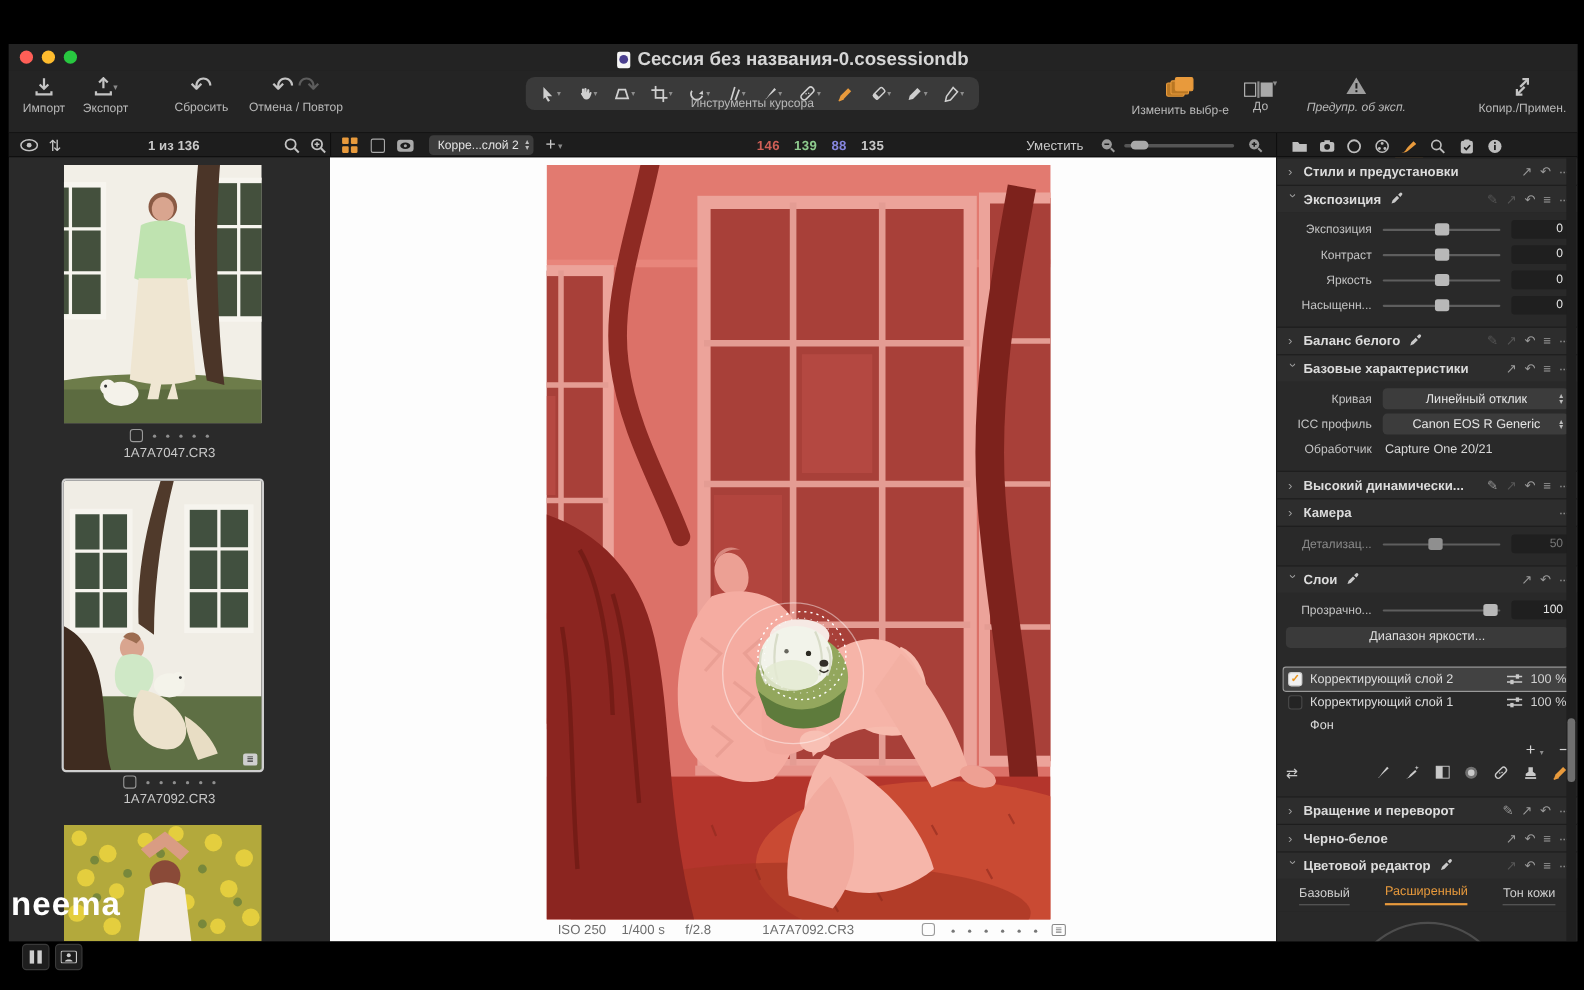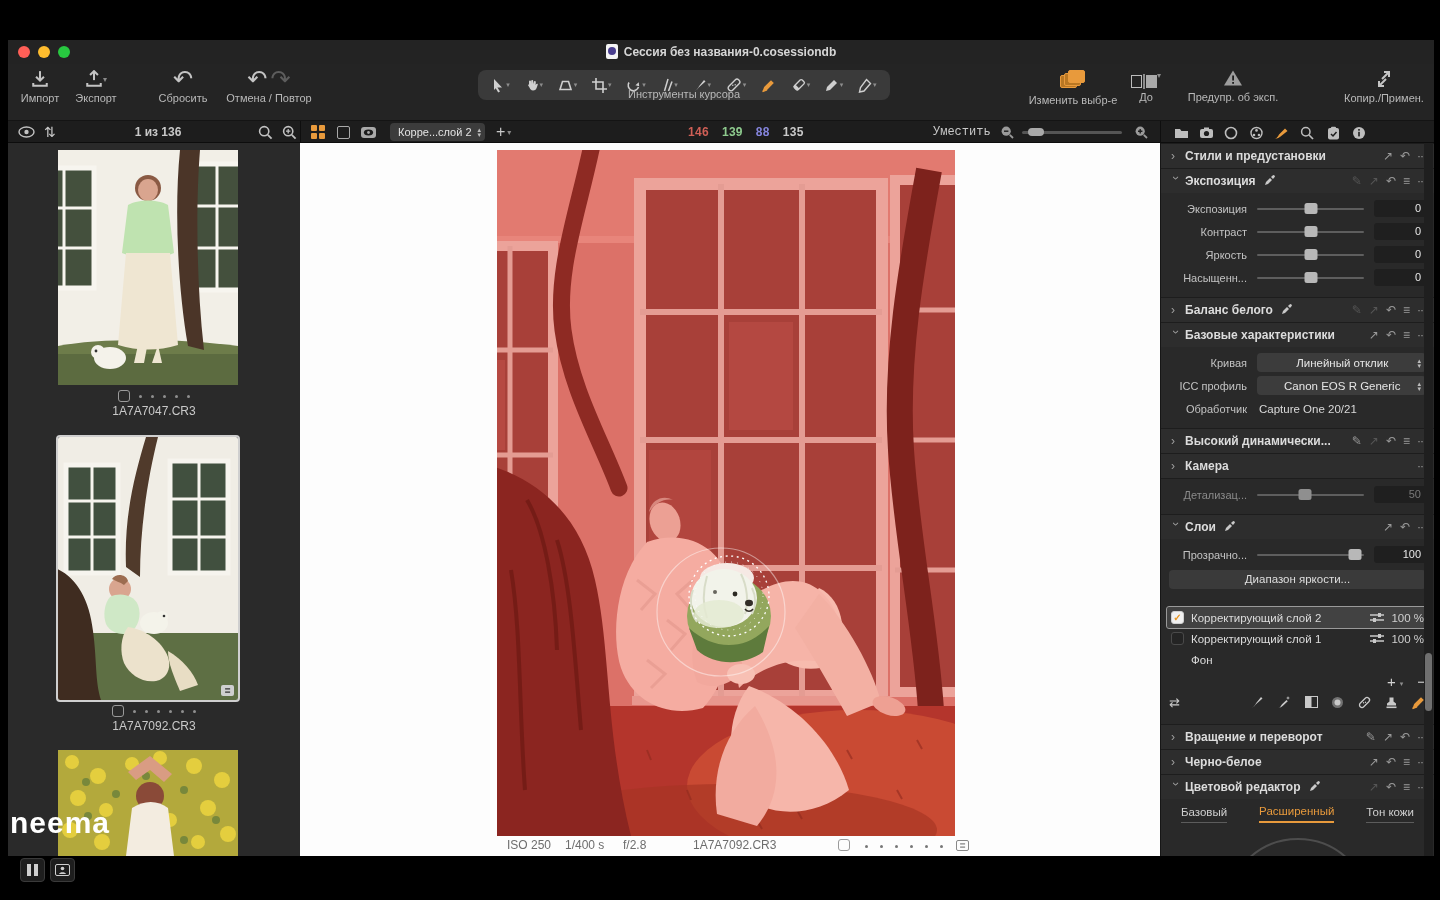--- a/index.html
+++ b/index.html
@@ -4,21 +4,21 @@
 <style>
   * { margin:0; padding:0; box-sizing:border-box; }
   html,body { width:1440px; height:900px; background:#000; font-family:"Liberation Sans",sans-serif; overflow:hidden; }
   .stage { position:absolute; left:0; top:0; width:1440px; height:900px; background:#000; }
   .window { position:absolute; left:8px; top:40px; width:1426px; height:816px; background:#242424; }
 
   
   .titlebar { position:absolute; left:0; top:0; width:100%; height:24px; background:#232323; }
   .tl { position:absolute; top:6px; width:12px; height:12px; border-radius:50%; }
   .tl.r { left:10px; background:#ff5f57; } .tl.y { left:30px; background:#febc2e; } .tl.g { left:50px; background:#28c840; }
-  .wtitle { position:absolute; left:0; right:0; top:4px; text-align:center; color:#d6d6d6; font-size:12px; font-weight:bold; }
+  .wtitle { position:absolute; left:0; right:0; top:4px; text-align:center; color:#d6d6d6; font-size:17px; font-weight:bold; }
   .doc-ic { display:inline-block; width:12px; height:15px; background:#f5f5f5; border-radius:2px; vertical-align:-3px; margin-right:6px; position:relative; }
   .doc-ic::after { content:""; position:absolute; left:2px; top:3px; width:8px; height:8px; border-radius:50%; background:#4a3f8f; }
 
   
   .toolbar { position:absolute; left:0; top:24px; width:100%; height:56px; background:#242424; }
   .tbtn { position:absolute; text-align:center; color:#b9b9b9; font-size:11px; cursor:default; }
   .tbtn .lab { display:block; margin-top:2px; }
   .tbtn svg { display:inline-block; }
   .uchar { font-size:24px; line-height:22px; color:#c4c4c4; display:inline-block; }
   .dim { color:#5d5d5d; }
@@ -254,21 +254,21 @@
     <div class="ctools-label">Инструменты курсора</div>
 
     <div class="tbtn" style="left:1010px;width:110px;top:6px;">
       <span class="stack-ic"><i></i><i></i><i></i></span>
       <span class="lab">Изменить выбр-е</span>
     </div>
     <div class="tbtn" style="left:1118px;width:40px;top:7px;">
       <span class="before-ic"><span class="sq1"></span><span class="bar"></span><span class="sq2"></span></span><span class="chev9">▾</span>
       <span class="lab">До</span>
     </div>
-    <div class="tbtn" style="left:1165px;width:120px;top:5px;">
+    <div class="tbtn" style="left:1165px;width:120px;top:5px;font-style:italic;">
       <svg width="20" height="18" viewBox="0 0 20 18">
             <path d="M10 1.5L19 16.5H1z" fill="#9d9d9d"></path>
             <rect x="9.2" y="6.5" width="1.8" height="5" fill="#1d1d1d"></rect>
             <rect x="9.2" y="13" width="1.8" height="1.8" fill="#1d1d1d"></rect>
           </svg>
       <span class="lab">Предупр. об эксп.</span>
     </div>
     <div class="tbtn" style="left:1330px;width:92px;top:6px;">
       <svg width="22" height="18" viewBox="0 0 22 18">
             <g stroke="#c4c4c4" stroke-width="2" fill="none">
@@ -340,21 +340,21 @@
     </div>
     <div class="sb-item" style="left:488px;font-size:16px;">+<span class="chev9" style="margin-left:2px;">▾</span></div>
 
     <div class="sb-item" style="left:680px;">
       <span class="rgbv" style="color:#cf5f56;">146</span>
       <span class="rgbv" style="color:#8ecb8e;margin-left:13px;">139</span>
       <span class="rgbv" style="color:#8585dd;margin-left:13px;">88</span>
       <span class="rgbv" style="color:#c9c9c9;margin-left:13px;">135</span>
     </div>
 
-    <div class="sb-item" style="left:925px;font-family:Liberation Mono, monospace;">
+    <div class="sb-item" style="left:925px;">
           <span>Уместить</span>
         </div>
     <div class="sb-item" style="left:992px;">
       <svg width="15" height="15" viewBox="0 0 15 15">
             <circle cx="6.2" cy="6.2" r="4.6" fill="#9a9a9a"></circle>
             <path d="M4 6.2h4.4" stroke="#1d1d1d" stroke-width="1.4"></path>
             <path d="M9.8 9.8L13 13" stroke="#9a9a9a" stroke-width="1.8"></path>
           </svg>
     </div>
     <div class="sb-item" style="left:1014px;">

